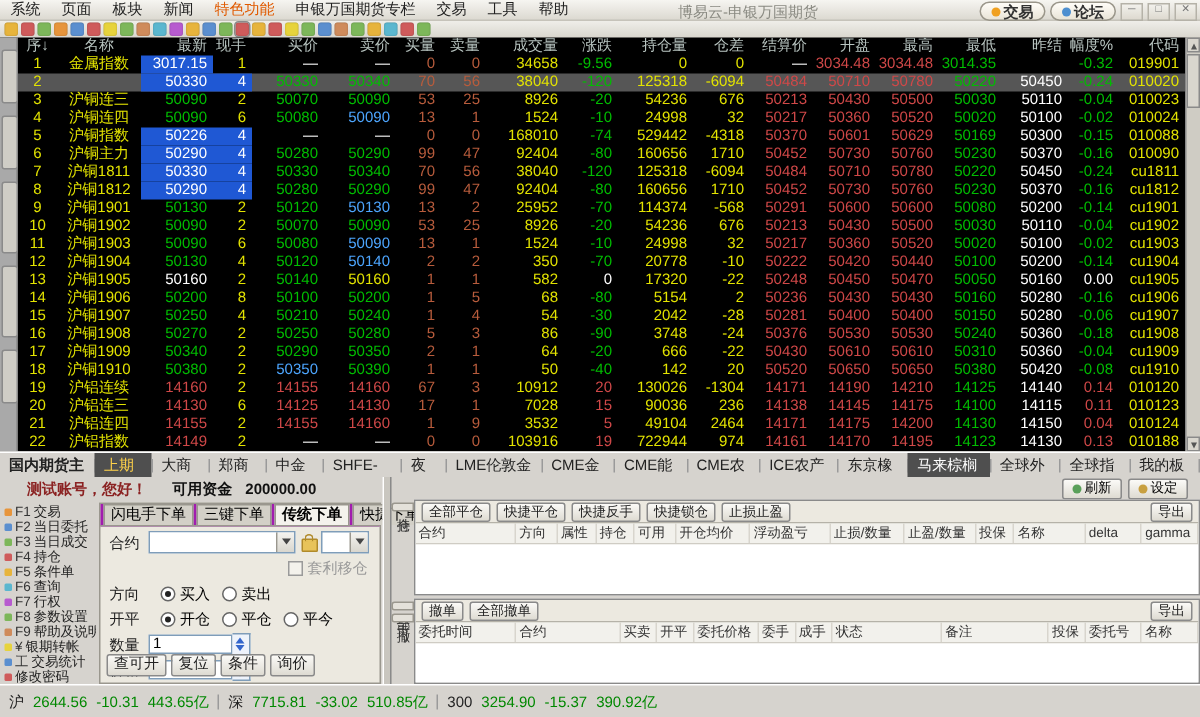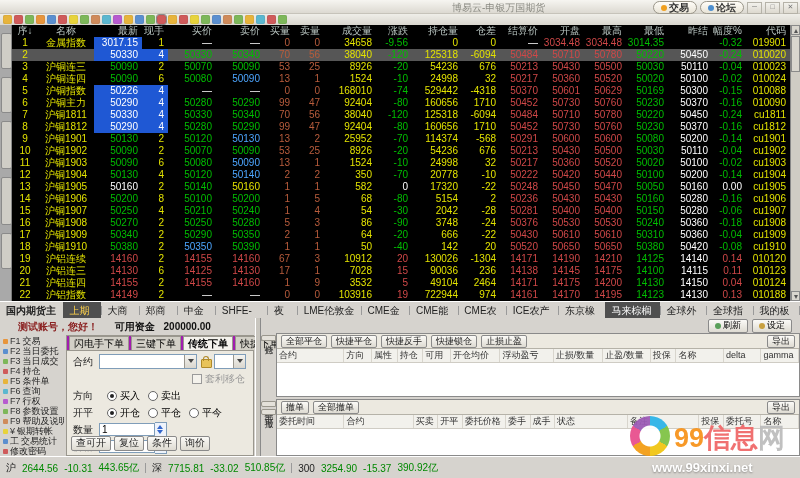--- a/index.html
+++ b/index.html
@@ -116,20 +116,21 @@
   .wm-mid{color:#f06a6a;}
   .wm-suf{color:#bdbdbd;}
   .wm-url{position:absolute;left:34px;bottom:3px;color:#fff;font-size:13px;font-weight:bold;text-shadow:0 1px 2px rgba(0,0,0,.35);}
 </style>
 </head>
 <body>
 
 <div class="window">
 
   <div class="titlebar">
+    <span id="menu-items"><span class="menu-item">系统</span><span class="menu-item">页面</span><span class="menu-item">板块</span><span class="menu-item">新闻</span><span class="menu-item accent">特色功能</span><span class="menu-item">申银万国期货专栏</span><span class="menu-item">交易</span><span class="menu-item">工具</span><span class="menu-item">帮助</span></span>
     <span class="app-title">博易云-申银万国期货</span>
     <span class="tb-right" id="tb-right">
         <span class="pill">
           <span class="dot" style="background: rgb(240, 160, 32);"></span>
           <span>交易</span>
         </span>
         <span class="pill">
           <span class="dot" style="background: rgb(77, 143, 208);"></span>
           <span>论坛</span>
         </span>
@@ -941,20 +942,13 @@
       </span>
       <span class="seg-sep"></span>
       <span class="seg">
         <span class="lbl">300</span>
         <span class="grn">3254.90</span>
         <span class="grn">-15.37</span>
         <span class="grn">390.92亿</span>
       </span>
     </div>
 
-  <div class="wm">
-    <div class="wm-logo"></div>
-    <div class="wm-text">
-      <span class="wm-num">99</span><span class="wm-mid">信息</span><span class="wm-suf">网</span>
-    </div>
-    <div class="wm-url">www.99xinxi.net</div>
-  </div>
 </div>
 
 </body></html>

